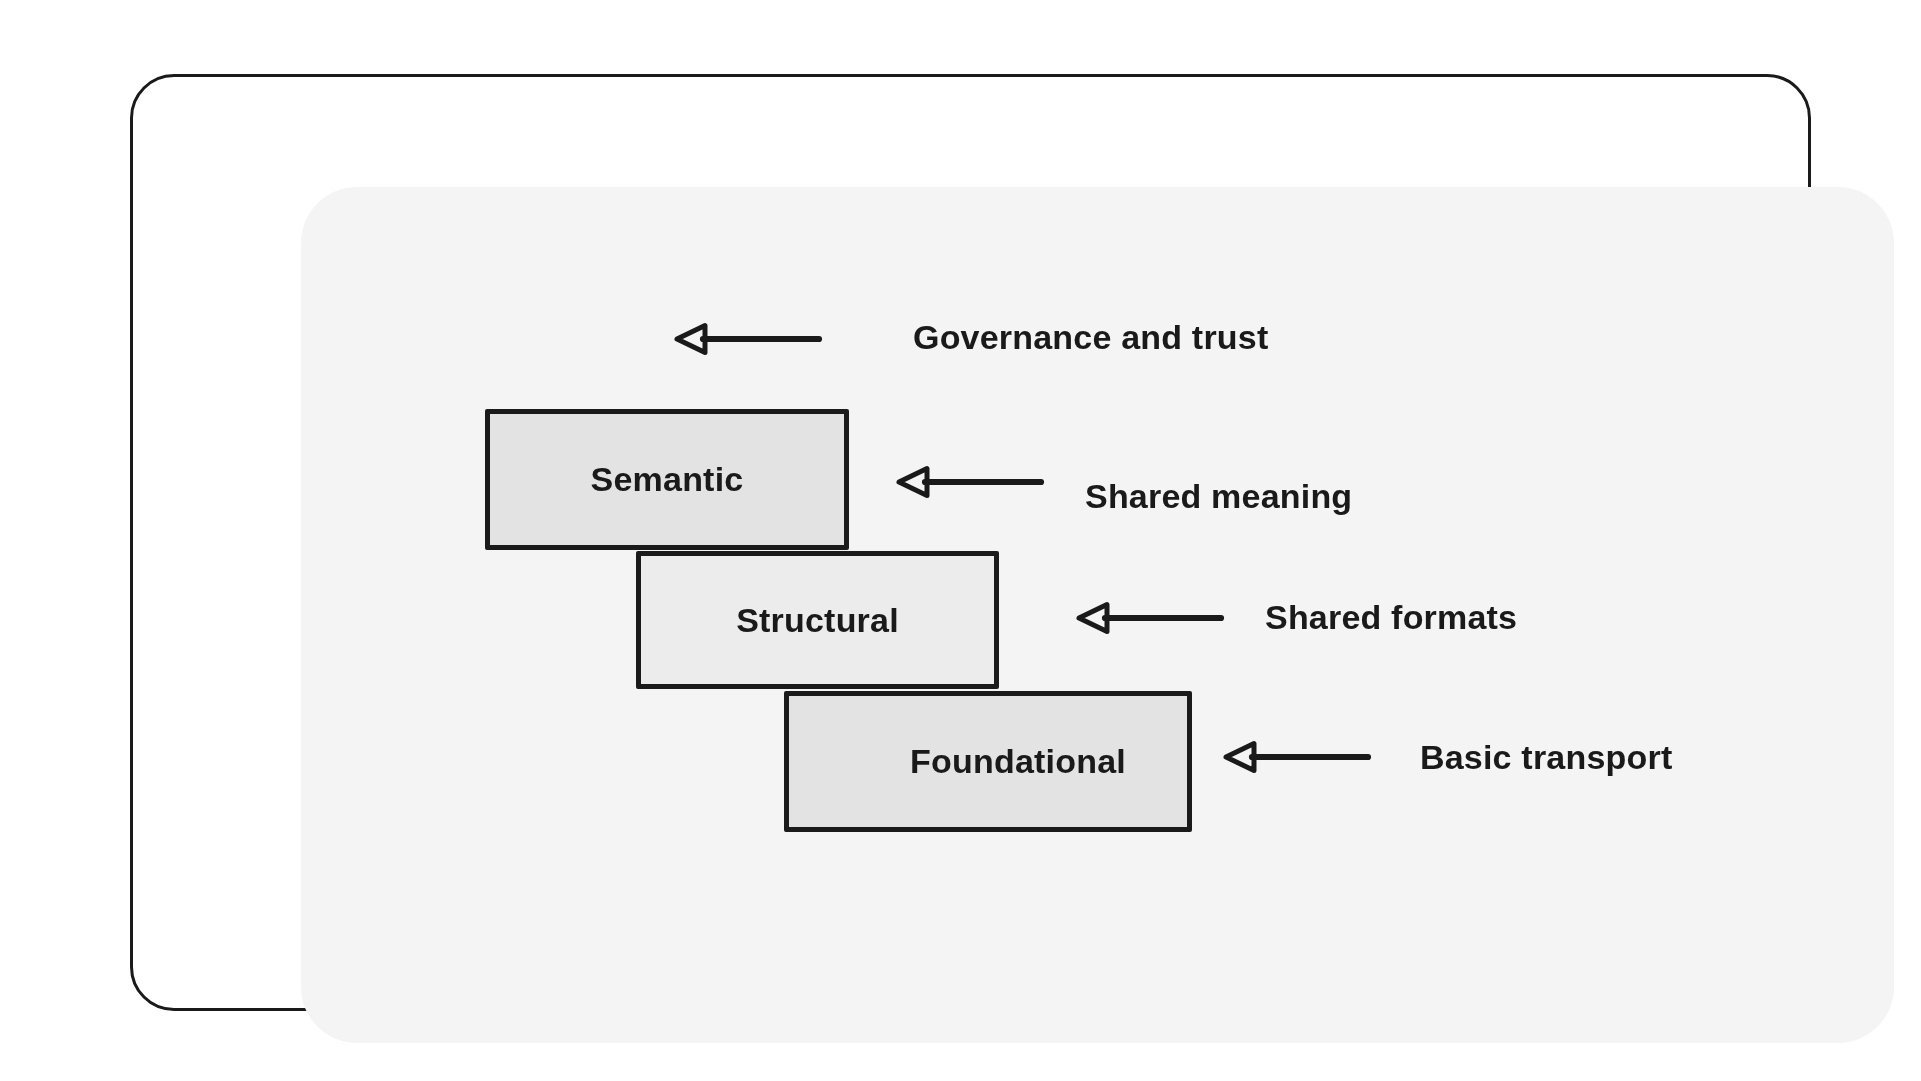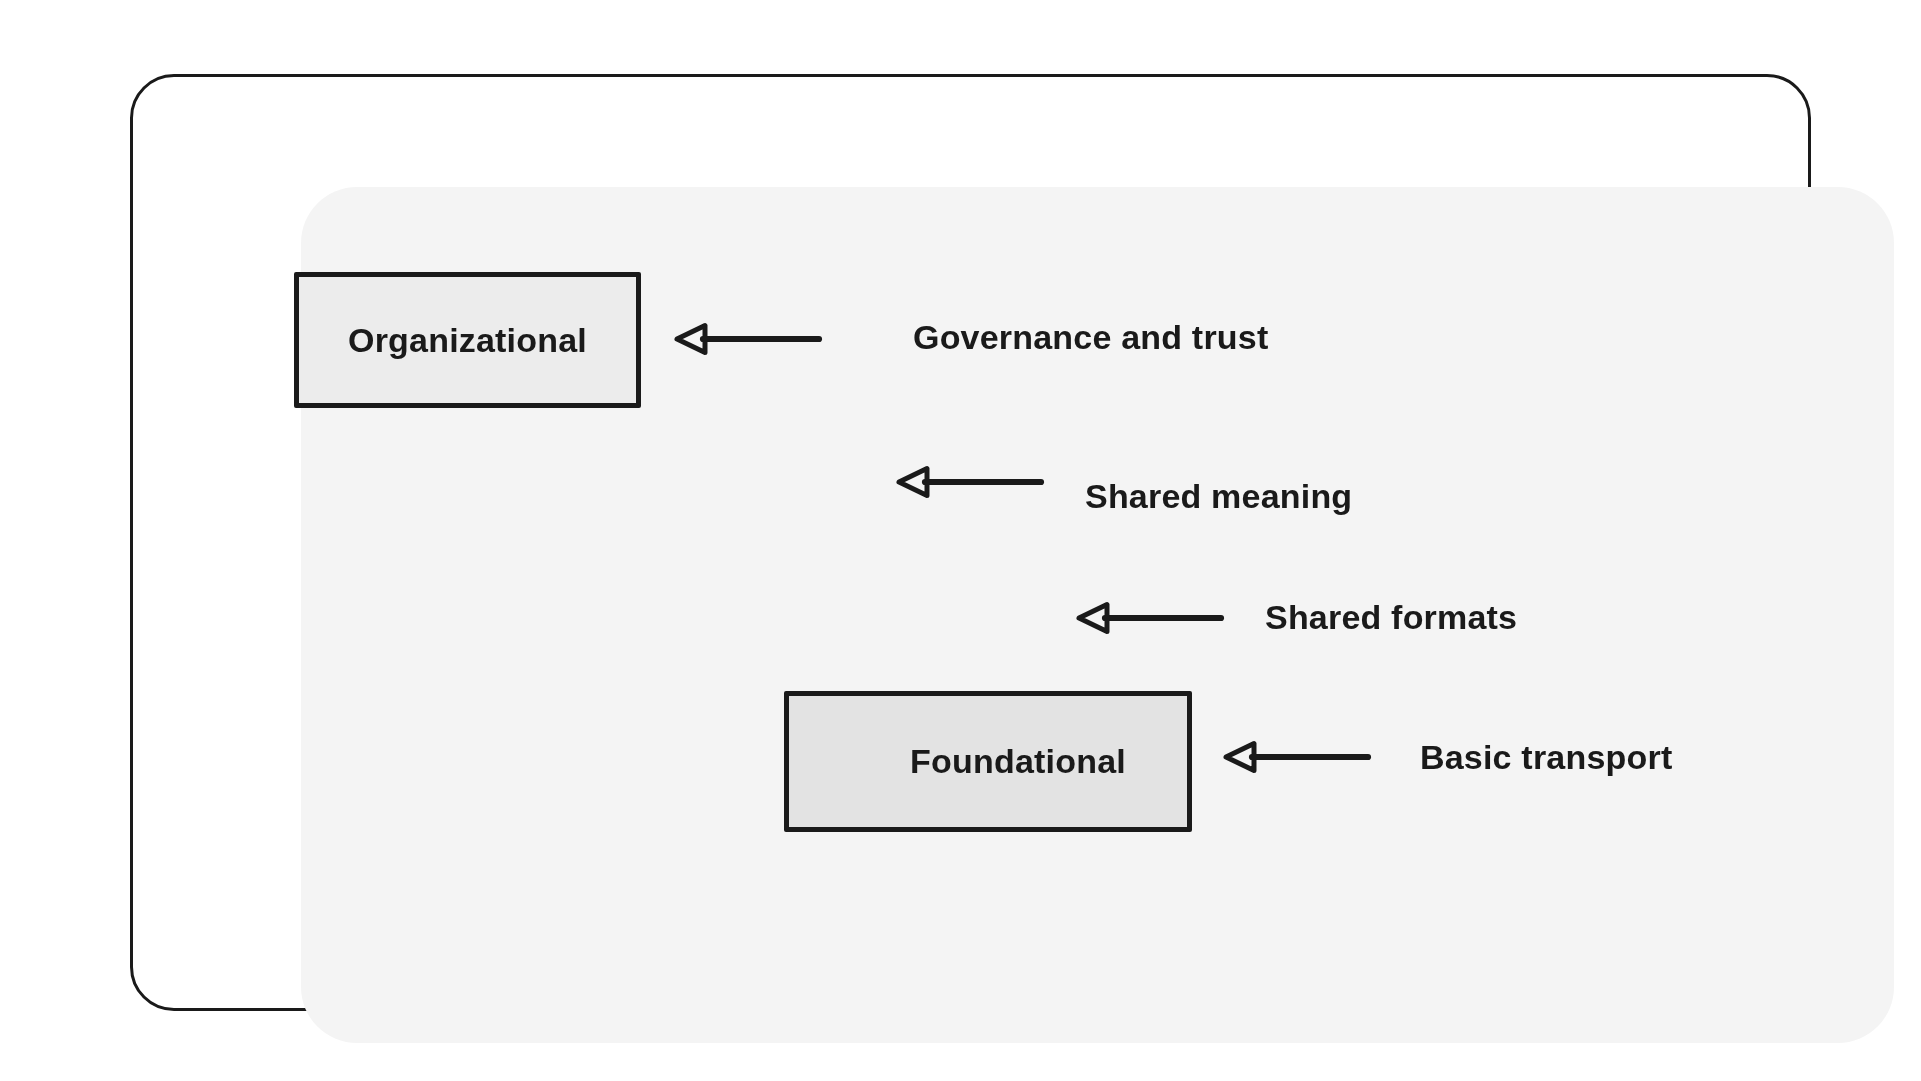--- a/index.html
+++ b/index.html
@@ -80,22 +80,25 @@
   #label-3 { left: 1420px; top: 738px; }
 </style>
 </head>
 <body>
 
 <div id="stage">
   <div class="frame">
     <div class="panel"></div>
   </div>
 
-  <div class="layer-box" id="box-0">
-    <span class="layer-label">Organizational</span>
+  <div class="layer-box" id="box-1">
+    <span class="layer-label">Semantic</span>
+  </div>
+  <div class="layer-box" id="box-2">
+    <span class="layer-label">Structural</span>
   </div>
   <div class="layer-box" id="box-3">
     <span class="layer-label">Foundational</span>
   </div>
 
   <div class="arrow" id="arrow-0">
     <svg viewBox="0 0 152 36" fill="none" xmlns="http://www.w3.org/2000/svg">
       <path d="M5 18 L33 4.5 L33 31.5 Z" stroke-width="5" stroke-linejoin="round"></path>
       <path d="M31 18 H147" stroke-width="6.2" stroke-linecap="round"></path>
     </svg>

